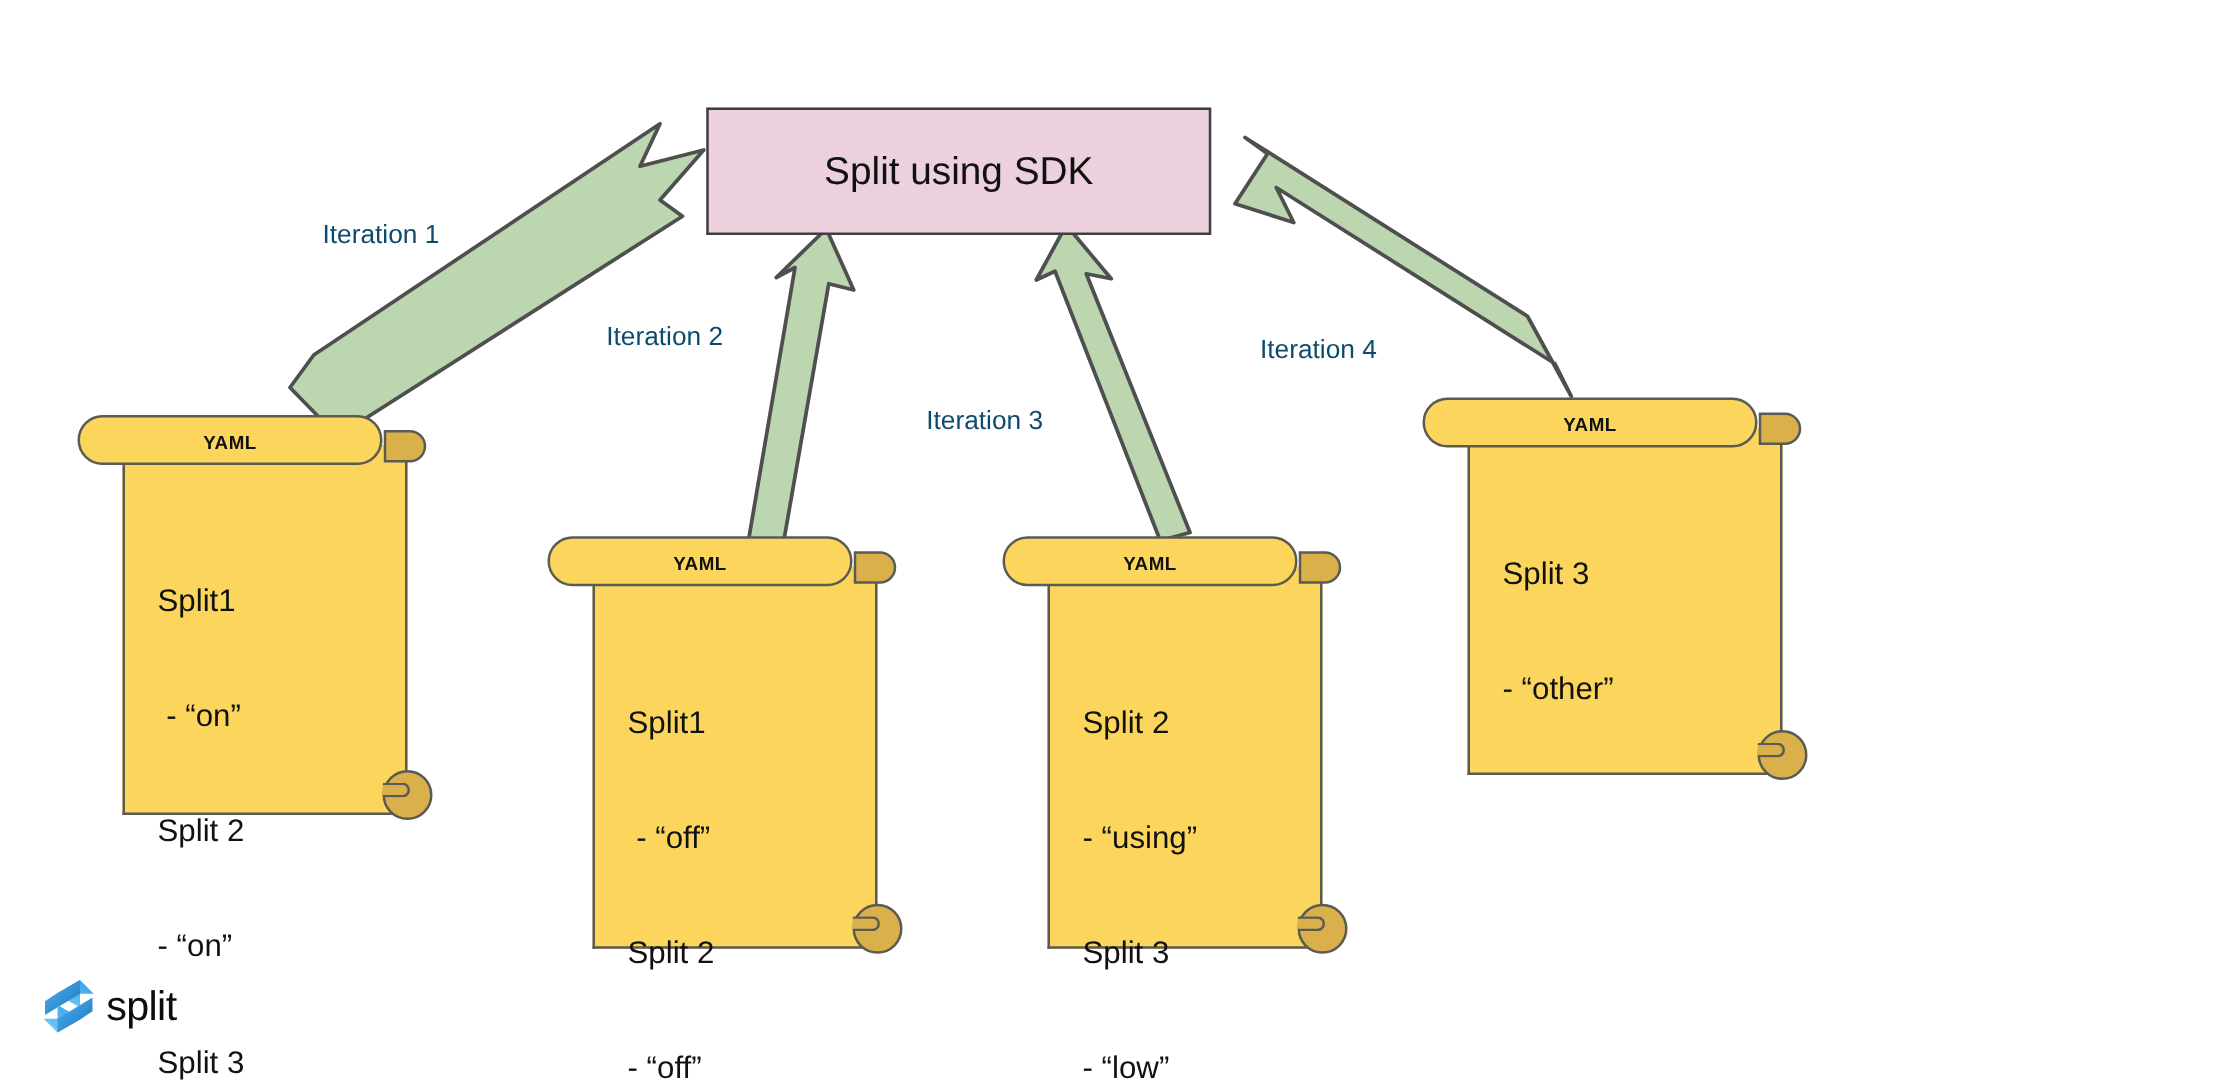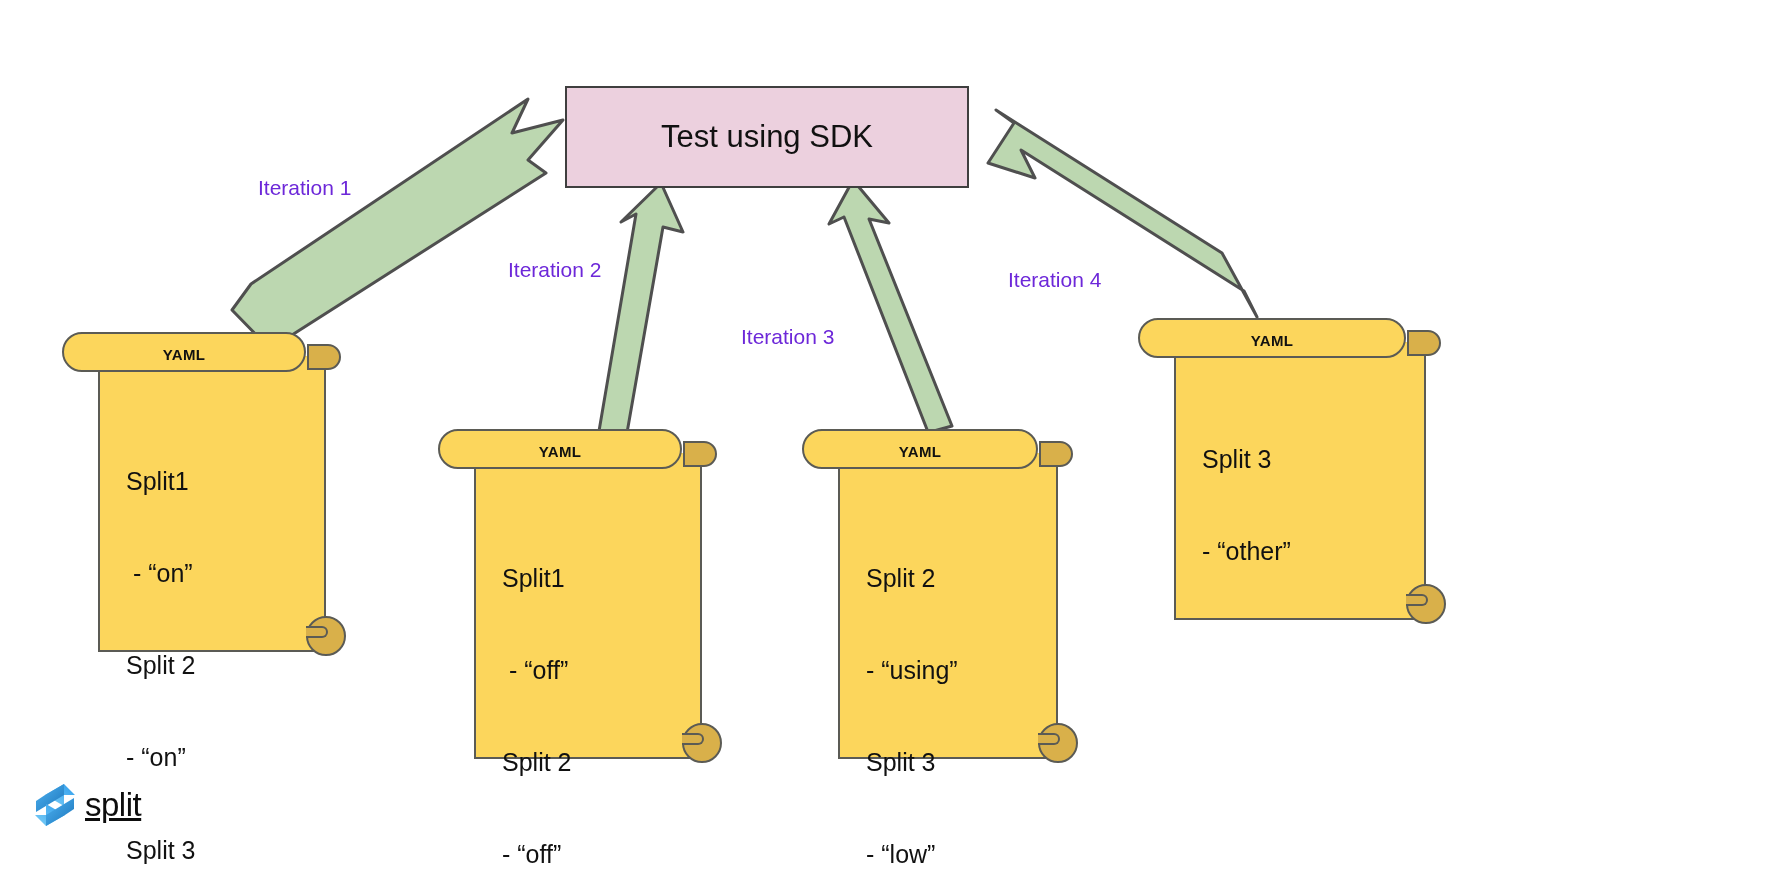--- a/index.html
+++ b/index.html
@@ -23,24 +23,24 @@
     position:absolute;
     left:565px;top:86px;width:404px;height:102px;
     background:#ecd0de;border:2px solid #3f3f3f;
     box-sizing:border-box;
     display:flex;align-items:center;justify-content:center;
     font-size:31px;color:#111;
   }
 
   .iter-label{
     position:absolute;
-    font-size:21px;color:#6d28d9;white-space:nowrap;
+    font-size:21px;color:#0c4a6e;white-space:nowrap;
   }
   .iter-1{left:258px;top:176px;}
-  .iter-2{left:508px;top:258px;}
+  .iter-2{left:485px;top:258px;}
   .iter-3{left:741px;top:325px;text-align:right;}
   .iter-4{left:1008px;top:268px;}
 
   
   .scroll{position:absolute;}
   .scroll .body{
     position:absolute;
     left:36px;top:24px;
     background:#fcd65c;
     border:2px solid #5b5b55;
@@ -99,21 +99,21 @@
     white-space:pre;
   }
   .scroll .lines div{white-space:pre;}
 
   
   .split-logo{
     position:absolute;left:34px;top:782px;
     display:flex;align-items:center;gap:9px;
   }
   .split-logo .logo-word{
-    font-size:33px;color:#0d0d0d;font-weight:400;letter-spacing:-0.5px;text-decoration:underline;
+    font-size:33px;color:#0d0d0d;font-weight:400;letter-spacing:-0.5px;
   }
 </style>
 </head>
 <body>
 
 <div id="stage">
 
   <svg id="svg-layer" viewBox="0 0 1778 870">
     <defs>
       <linearGradient id="logo-grad-a" x1="0" y1="0" x2="1" y2="1">
@@ -138,21 +138,21 @@
       <polygon points="901,440 928,432 844,217 829,224 853,180 889,223 869,219 952,426" fill="#bcd7b0" stroke="#4f4f4f" stroke-width="3" stroke-linejoin="round"></polygon>
     </g>
 
     <g>
       <polygon points="1257,317 1244,291 1021,150 1035,178 988,163 1014,123 996,110 1222,253" fill="#bcd7b0" stroke="#4f4f4f" stroke-width="3" stroke-linejoin="round"></polygon>
     </g>
   </svg>
 
 
   <div class="sdk-box">
-    <span>Test using SDK</span>
+    <span>Split using SDK</span>
   </div>
 
   <div class="iter-label iter-1">Iteration 1</div>
   <div class="iter-label iter-2">Iteration 2</div>
   <div class="iter-label iter-3">Iteration 3</div>
   <div class="iter-label iter-4">Iteration 4</div>
 
   <div class="scroll" id="scroll-1" style="left:62px;top:332px;width:300px;height:330px;">
     <div class="body" style="left:36px;top:24px;width:228px;height:296px;"></div>
     <div class="head" style="left:0;top:0;width:244px;">

